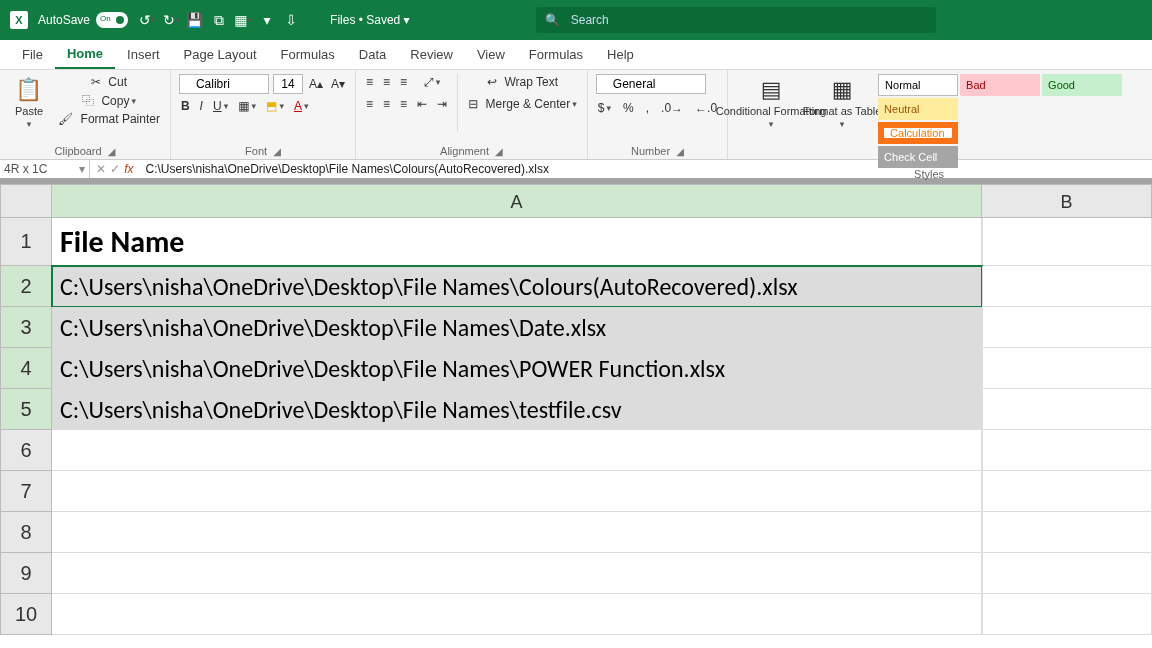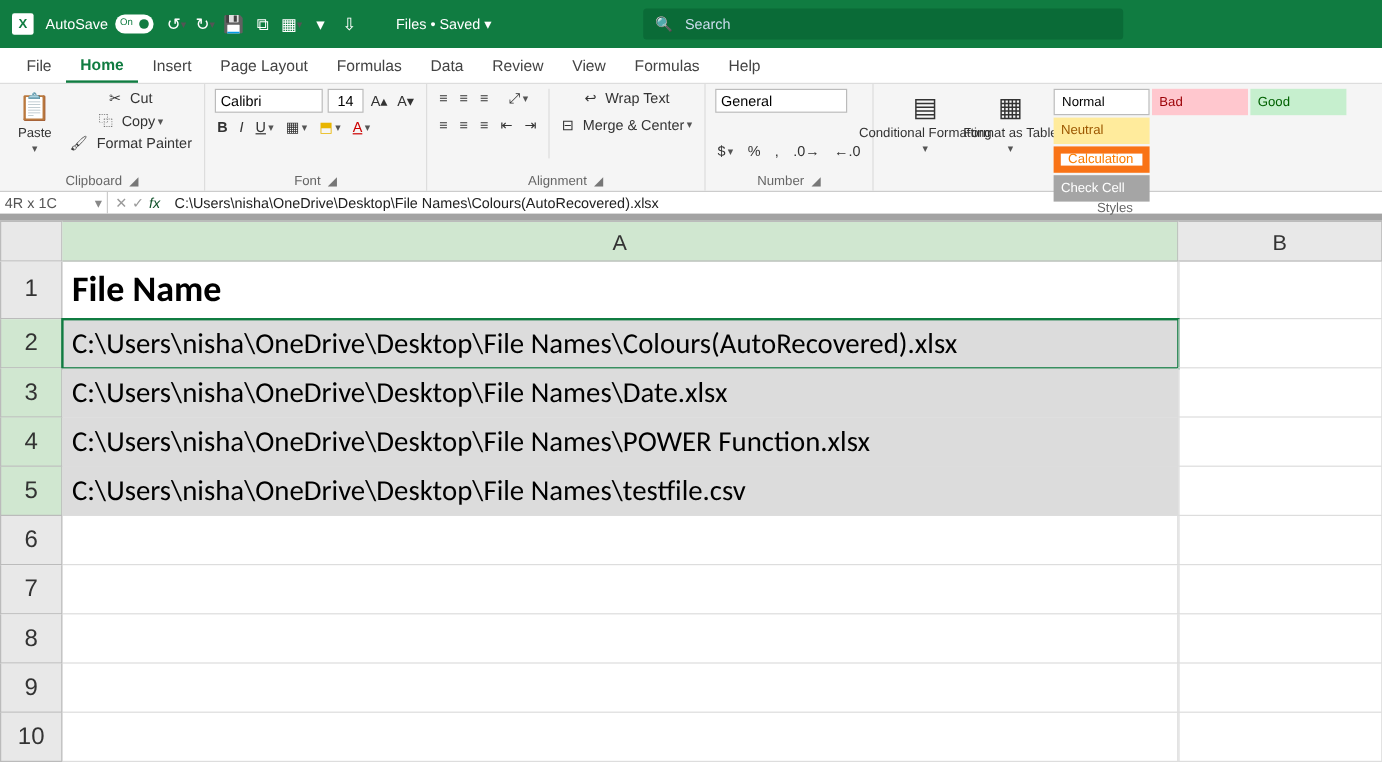--- a/index.html
+++ b/index.html
@@ -29,35 +29,35 @@
   .group-ctrls { display: flex; align-items: flex-start; gap: 6px; flex: 1; }
   .group-label { text-align: center; font-size: 11px; color: #666; display:flex; justify-content:center; gap:6px; align-items:center;}
   .rib-btn { display: inline-flex; align-items: center; justify-content: center; font-size: 12px; color: #333; padding: 1px 2px; white-space: nowrap; gap: 2px; }
   .rib-btn.big { flex-direction: column; width: 42px; height: 58px; font-size: 11px; }
   .rib-btn.big .ico { font-size: 22px; }
   .vcol { display: flex; flex-direction: column; gap: 2px; }
   .sep { width: 1px; background: #ddd; height: 58px; margin: 0 2px; }
   .dd::after { content: " ▾"; font-size: 9px; color: #555;}
   .glyph-launcher{ font-size:10px; color:#777;}
 
-  .fontname { width: 90px; height: 20px; border: 1px solid #bbb; background: #fff; font-size: 12px; padding: 1px 4px; }
+  .fontname { width: 90px; height: 20px; border: 1px solid #bbb; background: #fff; font-size: 12px; padding: 1px 16px; }
   .fontsize { width: 30px; height: 20px; border: 1px solid #bbb; background: #fff; font-size: 12px; padding: 1px 4px; text-align: center; }
   .style-cell { width: 80px; height: 22px; font-size: 11px; display:inline-flex; align-items:center; padding:0 6px;}
   .style-normal { background:#fff; border:1px solid #bbb; color:#000;}
   .style-bad { background:#ffc7ce; color:#9c0006;}
   .style-good { background:#c6efce; color:#006100;}
   .style-neutral { background:#ffeb9c; color:#9c5700;}
   .style-calc { background:#fff; border:6px solid #f97316; color:#fa7d00;}
   .style-check { background:#a5a5a5; color:#fff;}
 
   
   .fbar-row { display: flex; align-items: center; height: 24px; border-bottom: 6px solid #a3a3a3; }
   .namebox { width: 90px; border-right: 1px solid #ccc; height: 100%; display: flex; align-items:center; padding:0 4px; font-size:12px; color:#555;}
   .fbar-ctrls { display: flex; align-items: center; gap: 4px; padding: 0 6px; color:#999; font-size:12px;}
-  .fbar-ctrls .fx { font-style:italic; color:#14532d;}
+  .fbar-ctrls .fx { font-style:italic; color:#c2410c;}
   .fbar { flex: 1; padding: 0 6px; font-size: 12px; color:#222;}
 
   
   .sheet { display: grid; grid-template-columns: 52px 930px 170px; }
   .corner { background:#e8e8e8; border:1px solid #bbb; height:34px;}
   .colhdr { background:#e8e8e8; border:1px solid #bbb; border-left:none; text-align:center; font-size:18px; color:#333; height:34px; line-height:34px;}
   .colhdr.sel { background:#d0e7d0;}
   .rowhdr { background:#e8e8e8; border:1px solid #bbb; border-top:none; text-align:center; font-size:20px; color:#333; display:flex; align-items:center; justify-content:center;}
   .rowhdr.sel { background:#d0e7d0;}
   .cell { border:1px solid #ddd; border-top:none; border-left:none; font-size:24px; color:#000; padding:4px 8px; display:flex; align-items:center; font-family: Calibri, Arial, sans-serif;}
@@ -187,21 +187,21 @@
         <span class="rib-btn dd"><span>⊟</span>&nbsp;<span>Merge &amp; Center</span></span>
       </div>
     </div>
     <div class="group-label">
         <span>Alignment</span>
         <span class="glyph-launcher">◢</span>
       </div>
   </div>
 
   <div class="group">
-    <div class="group-ctrls" style="flex-direction:column; gap:24px;">
+    <div class="group-ctrls" style="flex-direction:column; gap:6px;">
       <input class="fontname" style="width: 110px;" value="General">
       <div style="display:flex; gap:8px;">
         <span class="rib-btn dd">$</span>
         <span class="rib-btn">%</span>
         <span class="rib-btn">,</span>
         <span class="rib-btn">.0→</span>
         <span class="rib-btn">←.0</span>
       </div>
     </div>
     <div class="group-label">

